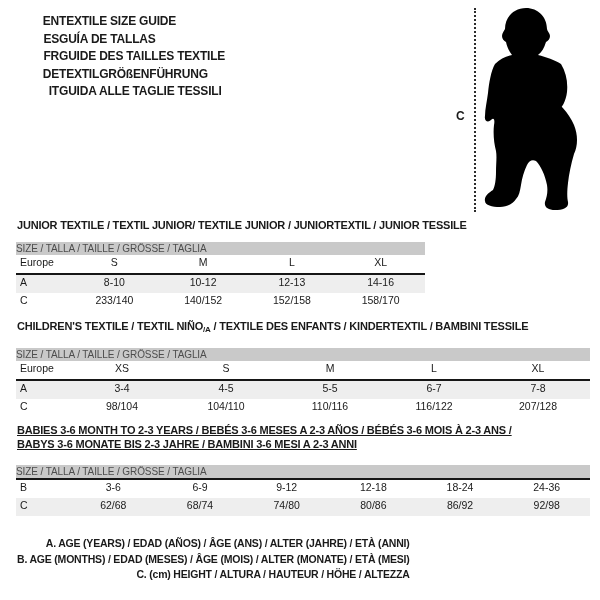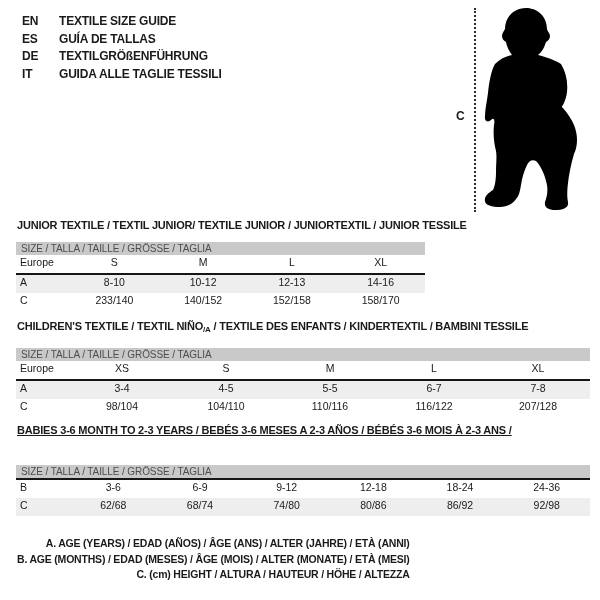--- a/index.html
+++ b/index.html
@@ -1,34 +1,34 @@
 <!DOCTYPE html>
 <html><head>
 <meta charset="utf-8">
 <style>
   html,body{margin:0;padding:0;background:#fff;}
   #page{
     position:relative;width:600px;height:600px;background:#fff;overflow:hidden;
     font-family:"Liberation Sans",sans-serif;color:#1a1a1a;
   }
   
-  #langs{position:absolute;left:22px;top:13px;}
+  #langs{position:absolute;left:22px;top:13px;text-align:right;}
   .lang-row{display:flex;height:17.6px;line-height:17.6px;font-size:12px;font-weight:700;letter-spacing:-0.2px;}
   .lang-code{width:37px;}
   
   #measure-line{position:absolute;left:474px;top:8px;height:204px;width:0;border-left:2px dotted #2b2b2b;}
   #fig-label{position:absolute;left:456px;top:109px;font-size:12px;font-weight:700;}
   #baby{position:absolute;left:483px;top:4px;}
   
   .sec-title{position:absolute;left:17px;font-size:11px;font-weight:700;letter-spacing:-0.2px;white-space:nowrap;}
   .sec-title .subscr{font-size:8px;vertical-align:-2px;}
   .title2line{line-height:13.8px;text-decoration:underline;}
   
   .tbl{position:absolute;}
-  .band{height:13px;line-height:13px;background:#c9c9c9;color:#4d4d4d;font-size:10px;padding-left:5px;letter-spacing:-0.1px;}
+  .band{height:13px;line-height:13px;background:#c9c9c9;color:#4d4d4d;font-size:10px;letter-spacing:-0.1px;}
   .trow{display:flex;height:18px;line-height:15px;font-size:10.5px;}
   .trow .lbl{width:50px;padding-left:4px;text-align:left;}
   .trow .cell{flex:1;text-align:center;}
   .stripe{background:#eeeeee;}
   .sep{height:2px;background:#161616;}
   
   #legend{position:absolute;left:17px;top:536px;}
   .legend-line{height:15.6px;line-height:15.6px;font-size:10.5px;font-weight:700;letter-spacing:-0.2px;text-align:right;}
 </style>
 </head>
@@ -37,20 +37,24 @@
 <div id="page">
 
   <div id="langs">
     <div class="lang-row">
       <span class="lang-code">EN</span>
       <span class="lang-title">TEXTILE SIZE GUIDE</span>
     </div>
     <div class="lang-row">
       <span class="lang-code">ES</span>
       <span class="lang-title">GUÍA DE TALLAS</span>
+    </div>
+    <div class="lang-row">
+      <span class="lang-code">FR</span>
+      <span class="lang-title">GUIDE DES TAILLES TEXTILE</span>
     </div>
     <div class="lang-row">
       <span class="lang-code">DE</span>
       <span class="lang-title">TEXTILGRÖßENFÜHRUNG</span>
     </div>
     <div class="lang-row">
       <span class="lang-code">IT</span>
       <span class="lang-title">GUIDA ALLE TAGLIE TESSILI</span>
     </div>
   </div>
@@ -121,20 +125,21 @@
       <span class="cell">98/104</span>
       <span class="cell">104/110</span>
       <span class="cell">110/116</span>
       <span class="cell">116/122</span>
       <span class="cell">207/128</span>
     </div>
   </div>
 
   <div class="sec-title title2line" style="top:424px;">
     <div>BABIES 3-6 MONTH TO 2-3 YEARS / BEBÉS 3-6 MESES A 2-3 AÑOS / BÉBÉS 3-6 MOIS À 2-3 ANS /</div>
+    <div>BABYS 3-6 MONATE BIS 2-3 JAHRE / BAMBINI 3-6 MESI A 2-3 ANNI</div>
   </div>
   <div class="tbl" style="left:16px;top:465px;width:574px;">
     <div class="band">SIZE / TALLA / TAILLE / GRÖSSE / TAGLIA</div>
     <div class="sep"></div>
     <div class="trow">
       <span class="lbl">B</span>
       <span class="cell">3-6</span>
       <span class="cell">6-9</span>
       <span class="cell">9-12</span>
       <span class="cell">12-18</span>

